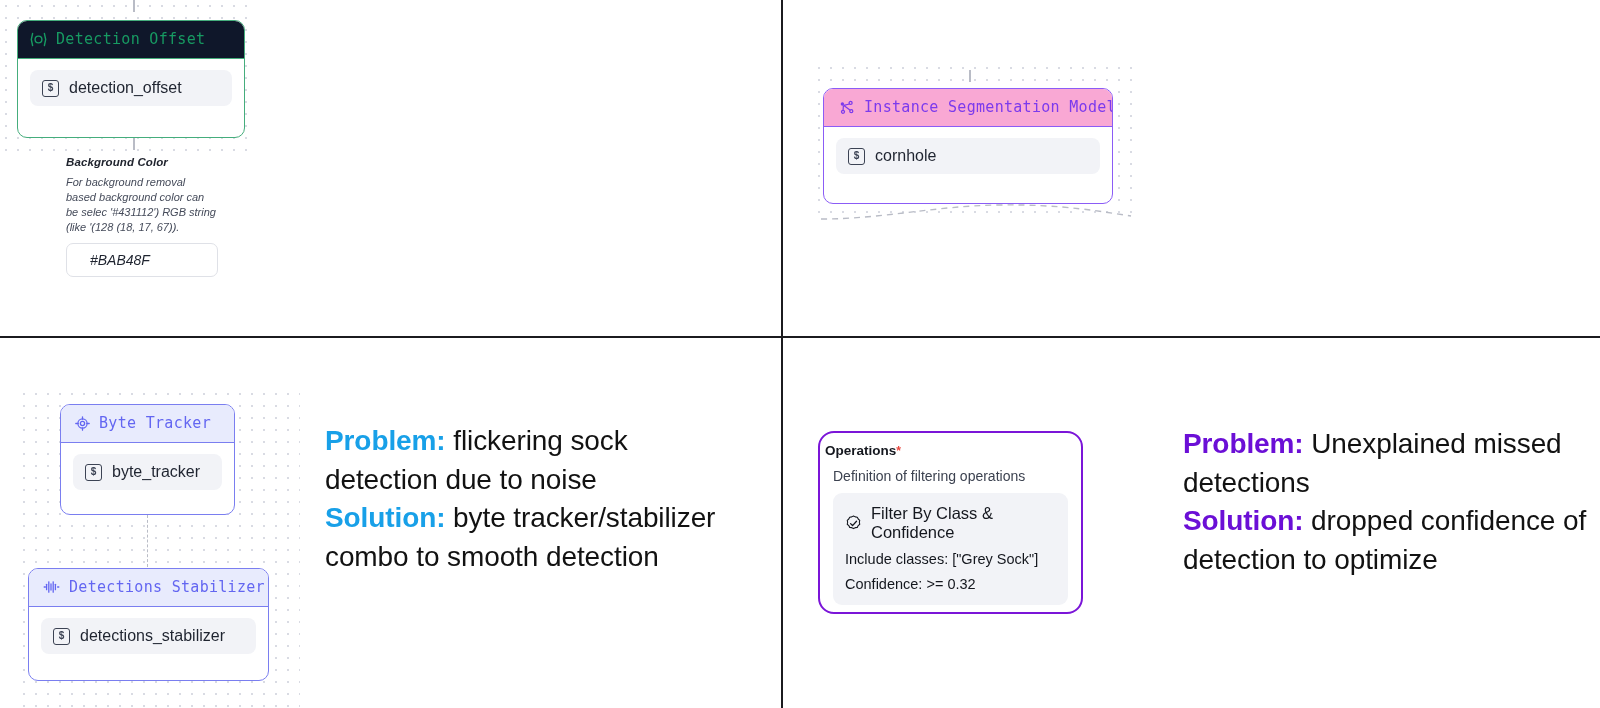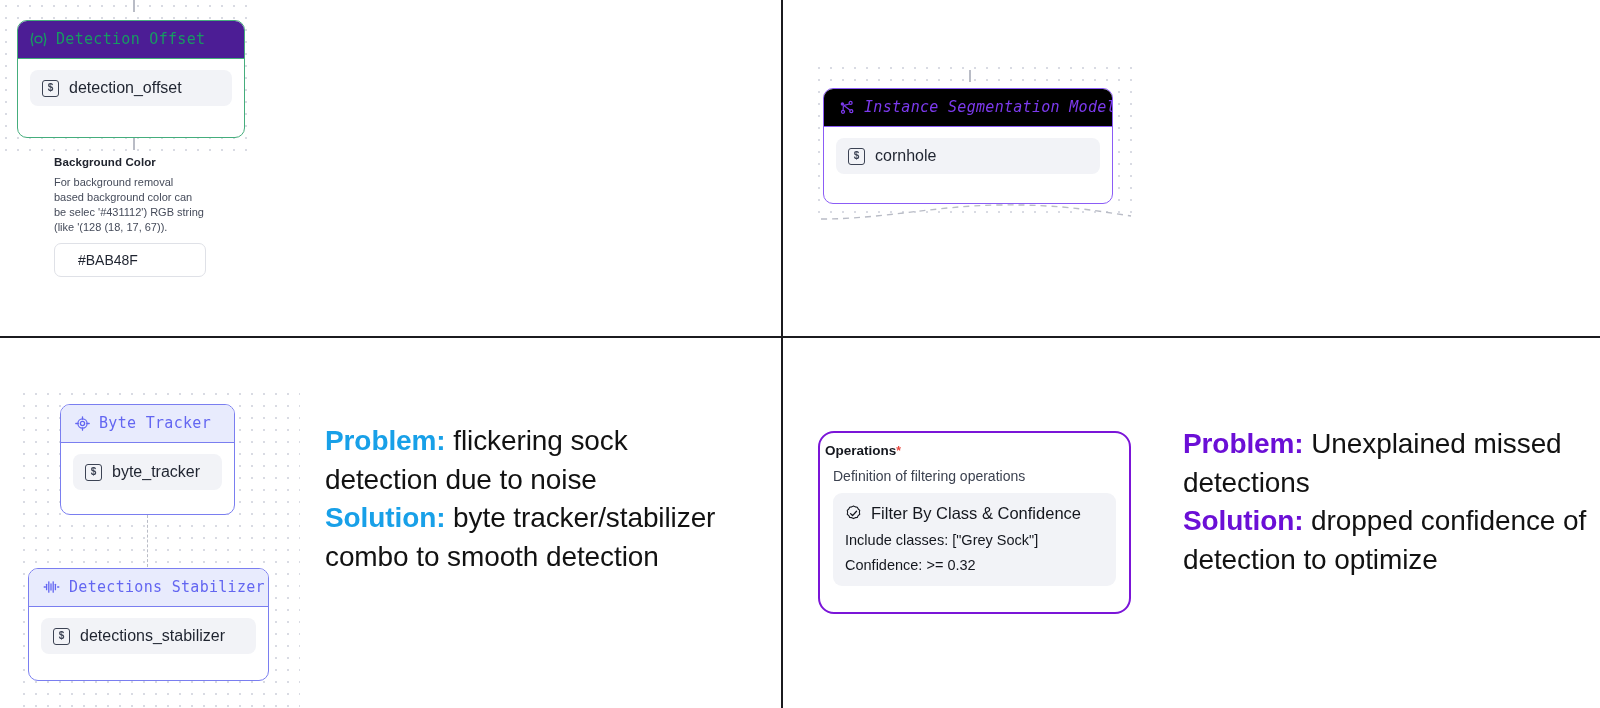--- a/index.html
+++ b/index.html
@@ -63,25 +63,25 @@
     width: 17px; height: 17px; flex: 0 0 17px;
     border: 1.6px solid #3c4354; border-radius: 3px;
     font-size: 10px; font-weight: bold; color: #3c4354;
     font-family: "Liberation Sans", sans-serif;
     line-height: 1;
   }
   .hicon { display: inline-flex; align-items: center; justify-content: center; }
 
   
   .node-green { border: 1.7px solid #45ad7c; }
-  .node-green .node-head { background: #4c1d95; color: #179a62; border-bottom: 1.5px solid #45ad7c; padding-left: 12px; }
+  .node-green .node-head { background: #0f172a; color: #179a62; border-bottom: 1.5px solid #45ad7c; padding-left: 12px; }
 
   
   .node-purple { border: 1.7px solid #8b5cf6; }
-  .node-purple .node-head { background: #000000; color: #7c3aed; border-bottom: 1.5px solid #8b5cf6; font-style: italic; }
+  .node-purple .node-head { background: #f9a8d4; color: #7c3aed; border-bottom: 1.5px solid #8b5cf6; }
 
   
   .node-indigo { border: 1.7px solid #7a7ef0; }
   .node-indigo .node-head { background: #e8ebfd; color: #6366f1; border-bottom: 1.5px solid #7a7ef0; }
 
   
   .stub { position: absolute; background: #b9bcc6; }
   .dashline {
     position: absolute;
     border-left: 1.5px dashed #b9bcc6;
@@ -161,21 +161,21 @@
         <span>Detection Offset</span>
       </div>
       <div class="node-body">
         <div class="pill">
           <span class="varicon">$</span>
           <span>detection_offset</span>
         </div>
       </div>
     </div>
 
-    <div class="settings" style="left:54px; top:156px; width:152px;">
+    <div class="settings" style="left:66px; top:156px; width:152px;font-style:italic;">
       <div class="settings-title">Background Color</div>
       <div class="settings-desc">For background removal based background color can be selec '#431112') RGB string (like '(128 (18, 17, 67)).</div>
       <div class="settings-input">#BAB48F</div>
     </div>
 
   </div>
 
   <div class="quad q-tr">
 
     <div class="dotgrid" style="left:30px; top:62px; width:320px; height:156px;"></div>
@@ -260,21 +260,21 @@
     </div>
 
     <div class="prose" style="left:325px; top:84px; width:420px;">
       <span class="k-blue"><b>Problem:</b></span><span> </span><span>flickering sock detection due to noise</span><br>
       <span class="k-blue"><b>Solution:</b></span><span> </span><span>byte tracker/stabilizer combo to smooth detection</span>
     </div>
   </div>
 
   <div class="quad q-br">
 
-    <div class="ops-card" style="left:35px; top:93px; width:313px; height:183px;">
+    <div class="ops-card" style="left:35px; top:93px; width:265px; height:183px;">
       <div class="ops-label">
         <span>Operations</span><span class="req">*</span>
       </div>
       <div class="ops-sub">Definition of filtering operations</div>
       <div class="ops-inner">
         <div class="ops-op-title">
           <span class="hicon">
             <svg width="17" height="17" viewBox="0 0 18 18" aria-hidden="true">
               <path d="M9 1 l1.9 1.0 2.1 .3 1.0 1.9 1.6 1.4 -.4 2.1 .4 2.1 -1.6 1.4 -1.0 1.9 -2.1 .3 -1.9 1.0 -1.9 -1.0 -2.1 -.3 -1.0 -1.9 -1.6 -1.4 .4 -2.1 -.4 -2.1 1.6 -1.4 1.0 -1.9 2.1 -.3 z" fill="none" stroke="#14171e" stroke-width="1.15" stroke-linejoin="round"></path>
               <path d="M5.9 9.1 L8.0 11.2 L12.2 6.6" fill="none" stroke="#14171e" stroke-width="1.4" stroke-linecap="round" stroke-linejoin="round"></path>

